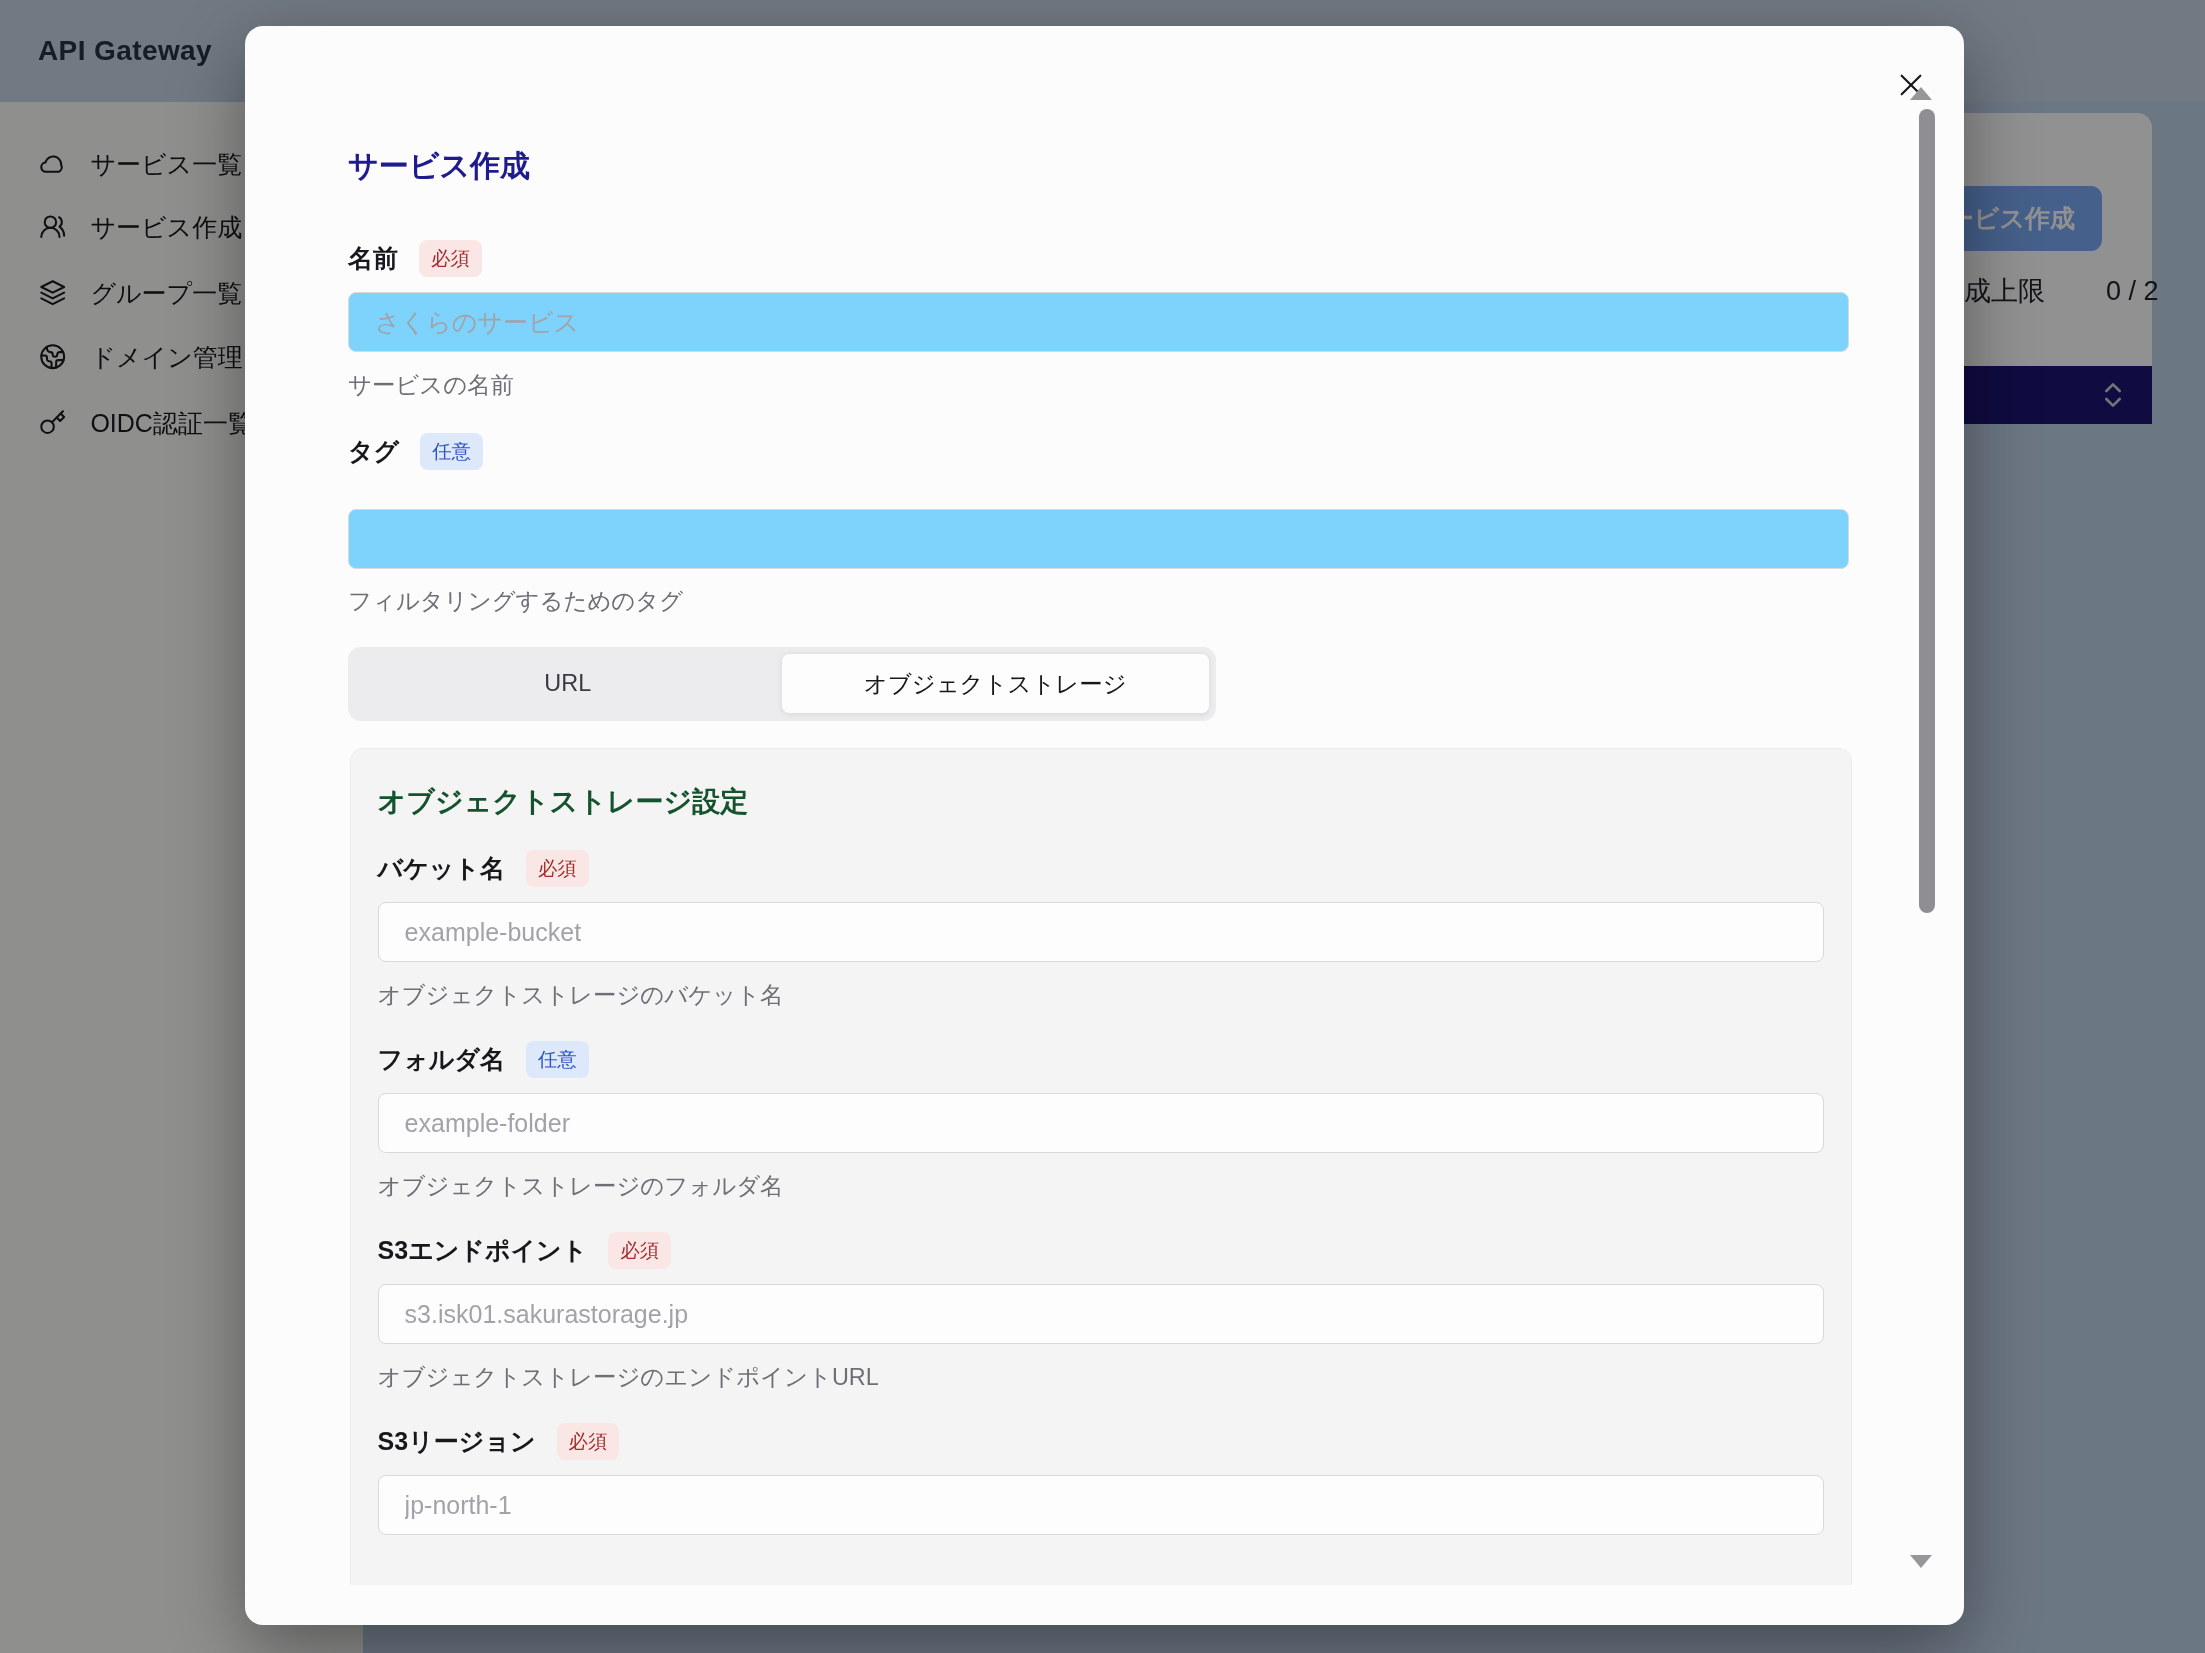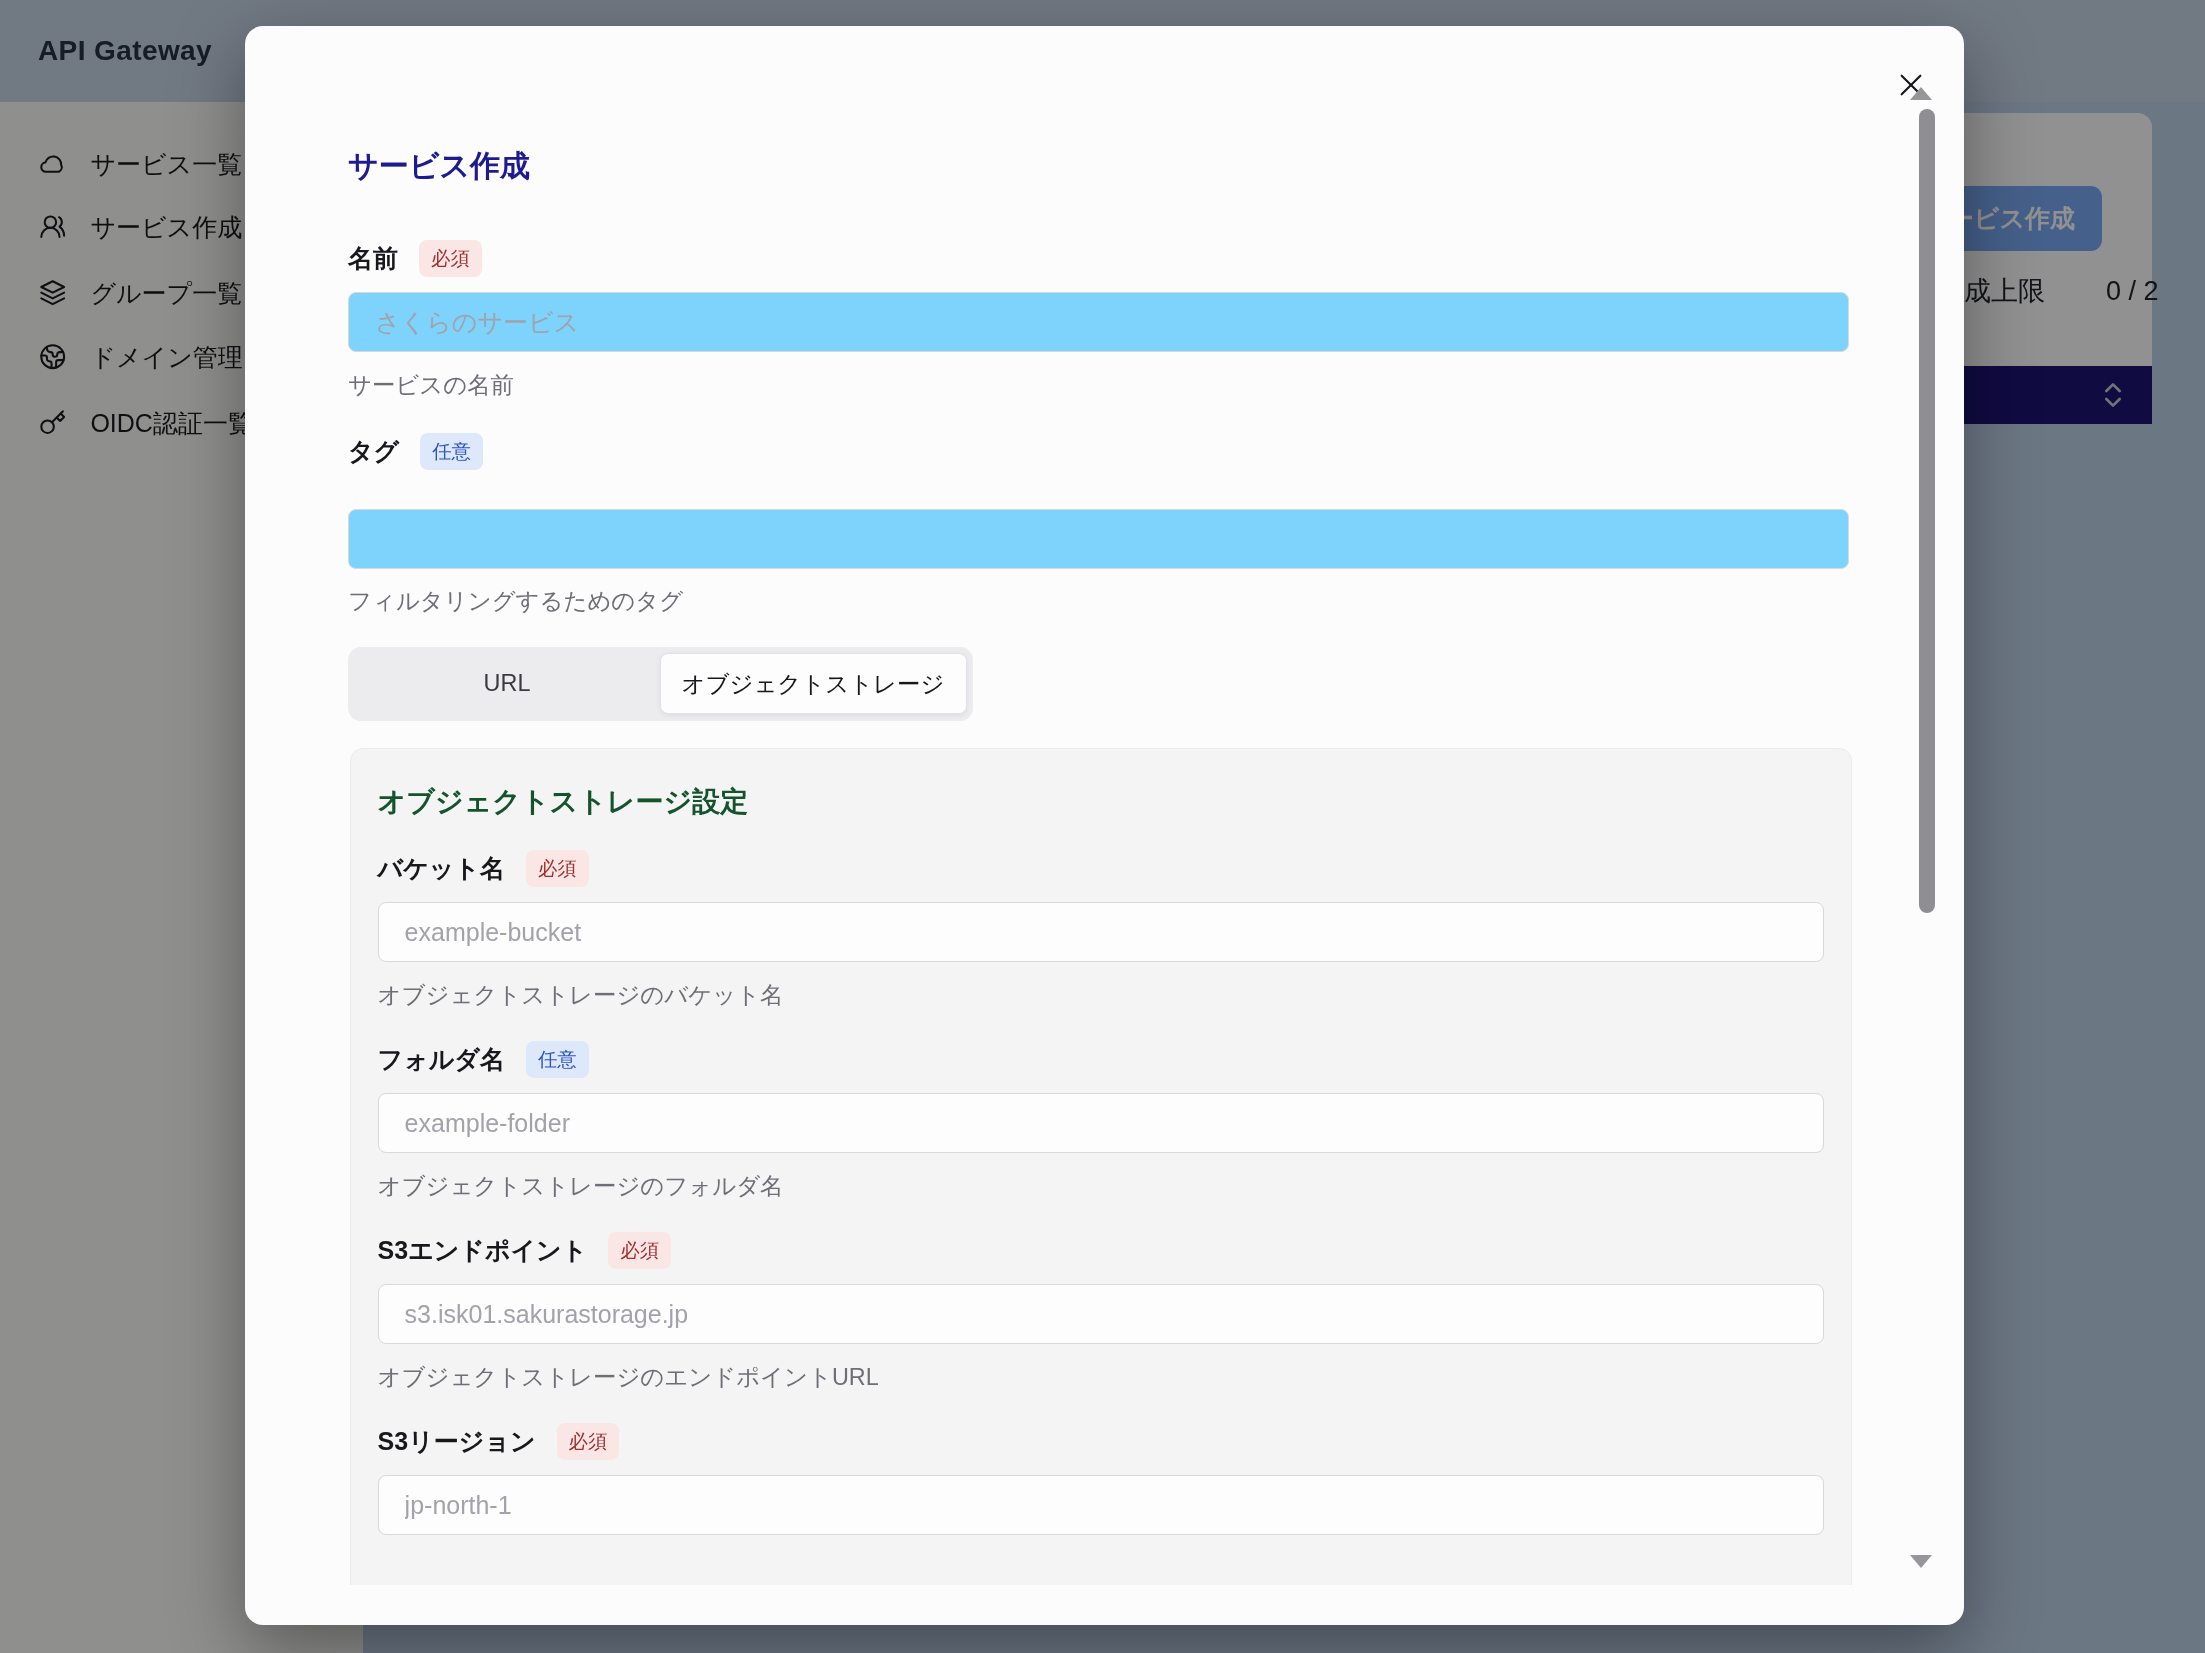--- a/index.html
+++ b/index.html
@@ -49,21 +49,21 @@
 
   .f-input { display:block; width:100%; height:60px; margin-top:15.3px; background:#7dd3fc;
     border:1.6px solid #d8d8dd; border-radius:8px; padding:0 26px; font-size:25px; color:#26262c;
     font-family:inherit; outline:none; }
   .f-input::placeholder { color:#a2a2aa; opacity:1; }
   .f-helper { margin-top:19.4px; font-size:23.4px; line-height:27.4px; color:#6e6f76; }
 
   .row-title-gap { margin-top:58px; }
   .input-gap-lg { margin-top:39px; }
 
-  #toggle { margin-top:31px; width:625px; height:74px; background:#ececef; border-radius:13px;
+  #toggle { margin-top:31px; width:868px; height:74px; background:#ececef; border-radius:13px;
     display:flex; align-items:center; padding:6.5px; }
   .seg { height:61px; flex:1 1 0; display:flex; align-items:center; justify-content:center;
     font-size:23.4px; color:#3a3a40; border-radius:8px; white-space:nowrap; }
   .seg.selected { background:#fdfdfd; border:1.6px solid #e2e2e6; box-shadow:0 1.6px 4.8px rgba(0,0,0,.06);
     color:#17171c; }
 
   #storage-card { margin-top:27px; margin-left:1.6px; width:1502px; background:#f4f4f5;
     border:1.6px solid #ebebee; border-radius:13px; padding:37px 27px 97px 27px; }
   .section-title { font-size:28px; line-height:32px; font-weight:bold; color:#14532d; }
   #storage-card .label-row:first-of-type { margin-top:36px; }

